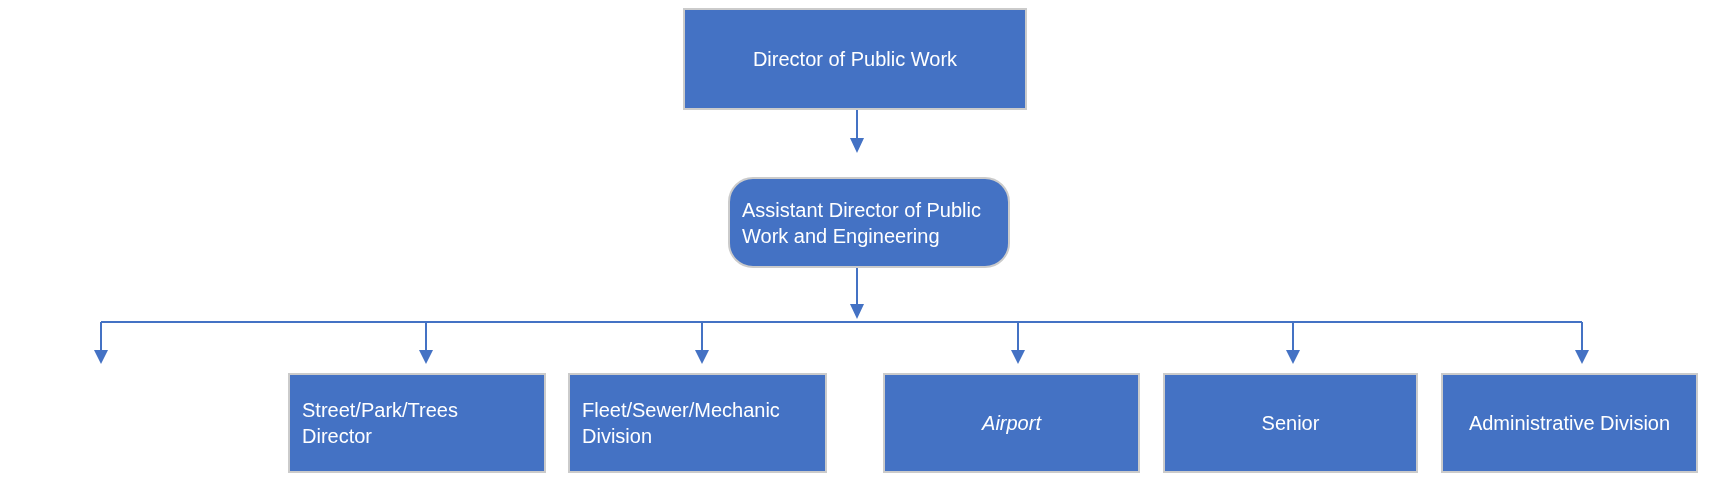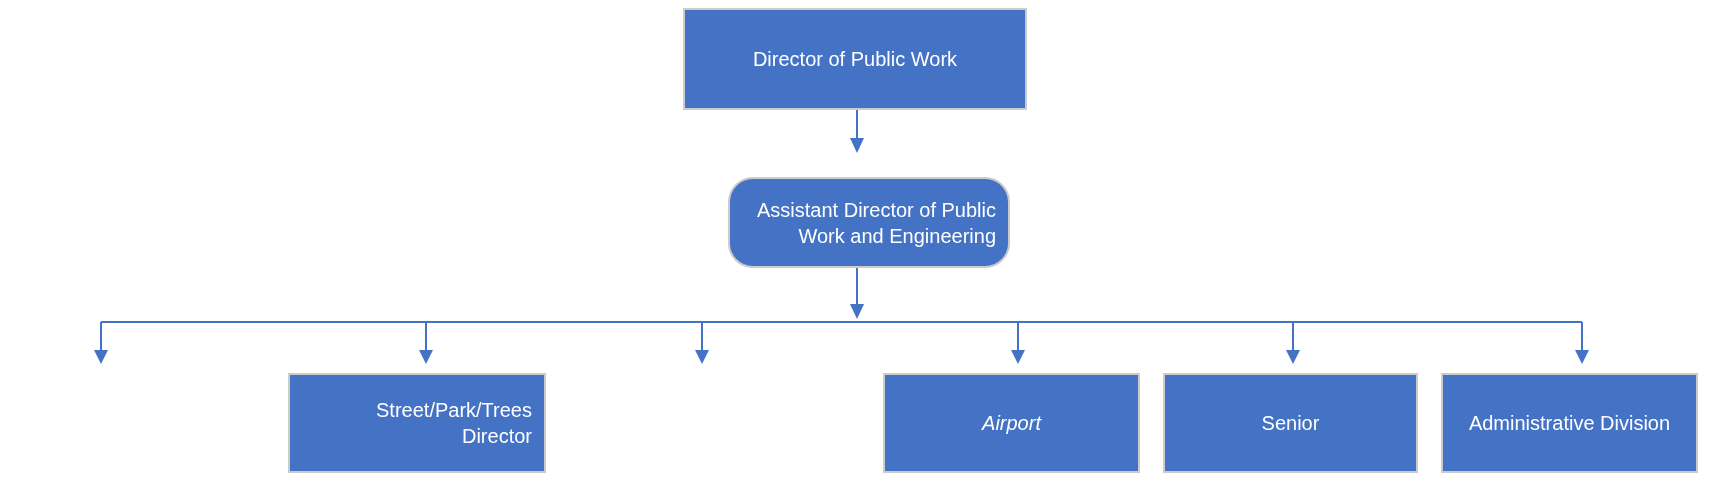--- a/index.html
+++ b/index.html
@@ -27,21 +27,21 @@
   }
   .node {
     position: absolute;
     box-sizing: border-box;
     background: var(--node-fill, #4472C4);
     border: 2px solid var(--node-border, #CBCBCB);
     color: var(--node-text, #FFFFFF);
     display: flex;
     align-items: center;
     justify-content: center;
-    text-align: right;
+    text-align: left;
     font-size: 20px;
     line-height: 26px;
     padding: 0 12px;
   }
   .node-director   { left: 683px;  top: 8px;   width: 344px; height: 102px; }
   .node-assistant  { left: 728px;  top: 177px; width: 282px; height: 91px; border-radius: 25px;  }
   .node-sub        { top: 373px; height: 100px; }
   .node-sub-0 { left: 10px;   width: 261px; }
   .node-sub-1 { left: 288px;  width: 258px; }
   .node-sub-2 { left: 568px;  width: 259px; }
@@ -100,20 +100,23 @@
 
   <div class="node node-assistant">
     <span>Assistant Director of Public Work and Engineering</span>
   </div>
 
 
   <div class="node node-sub node-sub-1">
     <span>Street/Park/Trees Director</span>
   </div>
 
+  <div class="node node-sub node-sub-2">
+    <span>Fleet/Sewer/Mechanic Division</span>
+  </div>
 
   <div class="node node-sub node-sub-3">
     <span>Airport</span>
   </div>
 
   <div class="node node-sub node-sub-4">
     <span>Senior</span>
   </div>
 
   <div class="node node-sub node-sub-5">

